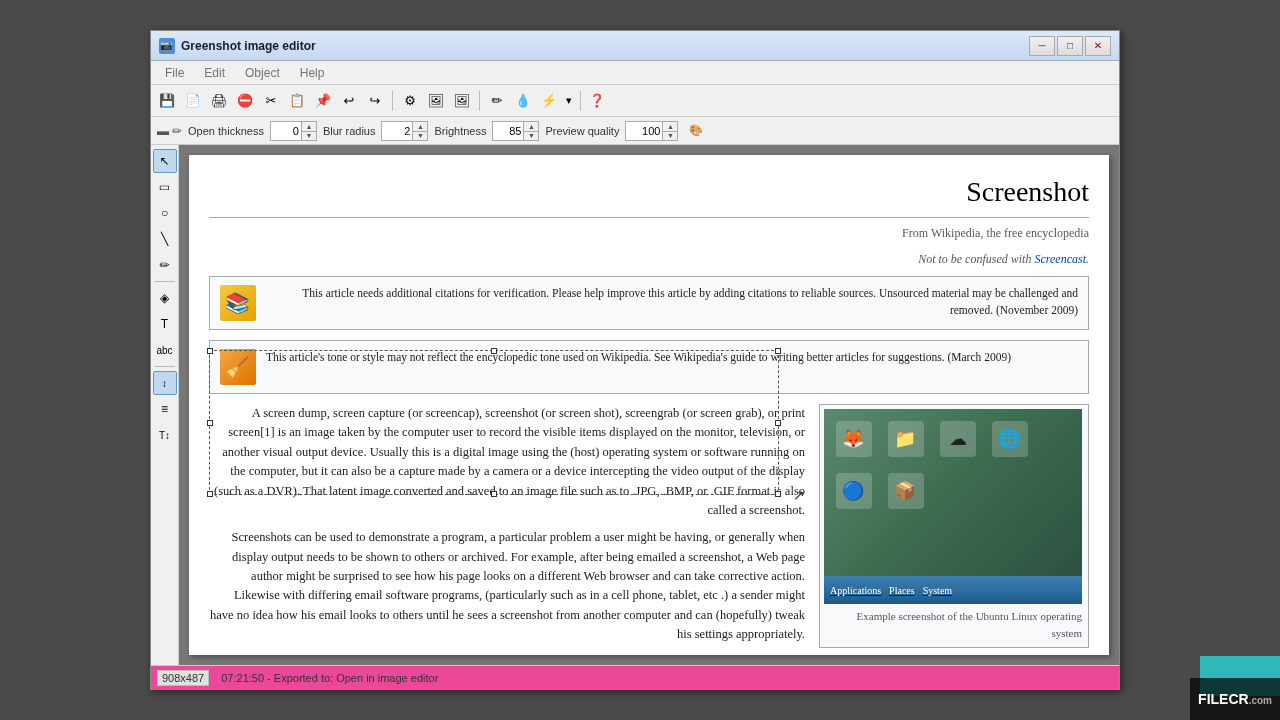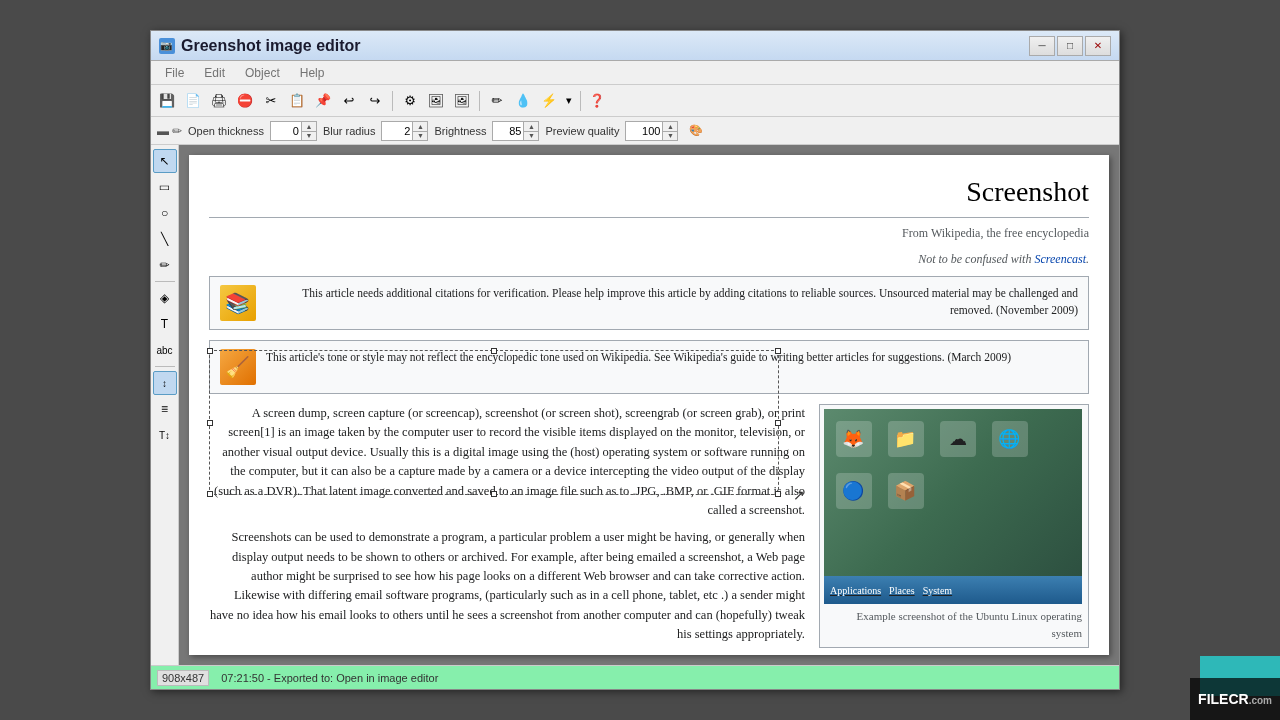--- a/index.html
+++ b/index.html
@@ -40,21 +40,21 @@
       height: 16px;
       background: #4a90d9;
       border-radius: 2px;
       display: flex;
       align-items: center;
       justify-content: center;
       font-size: 10px;
       color: white;
     }
     .title-text {
-      font-size: 16px;
+      font-size: 12px;
       color: #1a1a2e;
       font-weight: 600;
       text-align: center;
     }
     .window-controls {
       display: flex;
       gap: 2px;
     }
     .win-btn {
       width: 26px;
@@ -305,21 +305,21 @@
       overflow: hidden;
     }
     .img-caption {
       font-size: 11px;
       color: #54595d;
       padding: 4px 2px 2px;
     }
 
     
     .status-bar {
-      background: #86efac;
+      background: #ec4899;
       height: 24px;
       display: flex;
       align-items: center;
       padding: 0 6px;
       border-top: 1px solid #ccc;
       font-size: 11px;
       color: #333;
       gap: 12px;
     }
     .status-dim {

